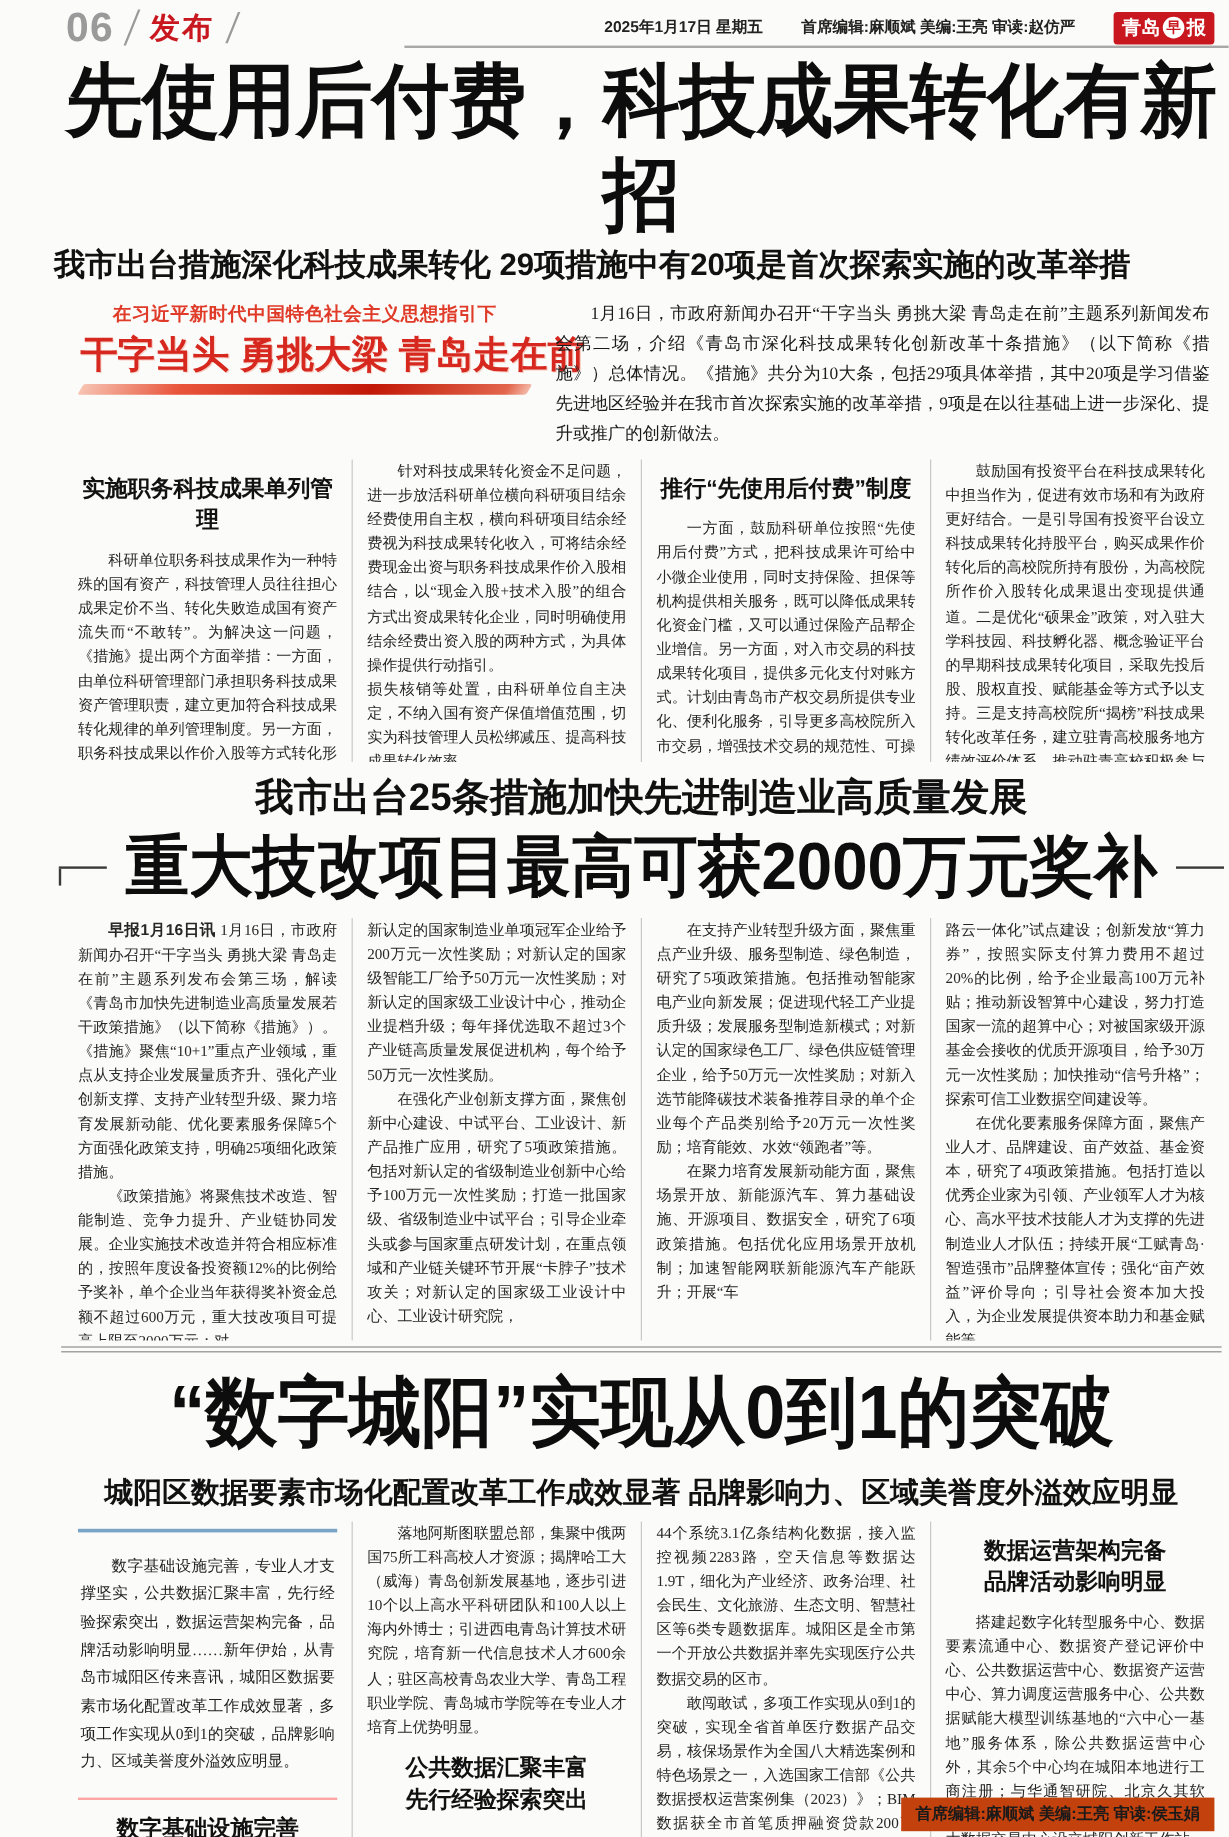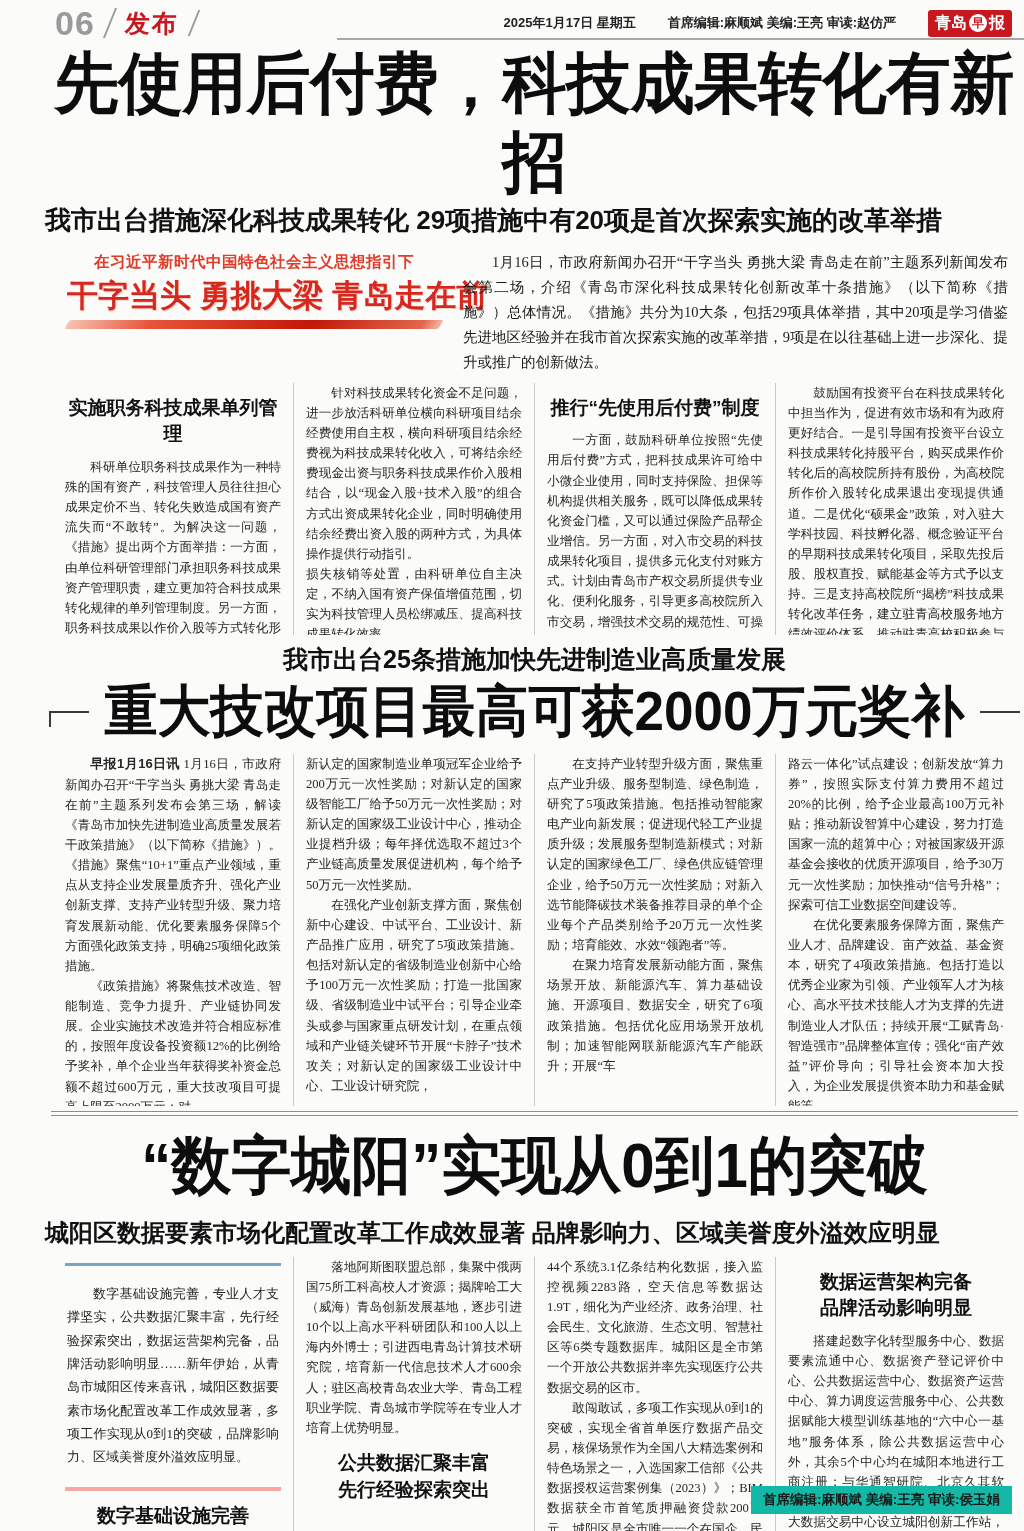--- a/index.html
+++ b/index.html
@@ -49,43 +49,43 @@
   .col { flex:1 1 0; padding:0 12px; overflow:hidden; border-left:1px solid #c9c9c5; }
   .col:first-child { border-left:none; }
   .col-head { font-family:"Liberation Sans","DejaVu Sans",sans-serif; font-size:19px;
               font-weight:700; text-align:center; margin:12px 0 9px; line-height:1.4; color:#111; }
   .bp { font-size:12.6px; line-height:1.6; text-align:justify; text-indent:2em;
         color:#262626; }
   .bp strong { font-family:"Liberation Sans","DejaVu Sans",sans-serif; font-size:13px; }
   .bp.ni { text-indent:0; }
   .byline { font-family:"Liberation Sans","DejaVu Sans",sans-serif; font-size:13px;
             font-weight:700; text-align:right; margin-top:5px; color:#111; }
-  .lede-box { border-top:3px solid #79a4c5; border-bottom:4px solid #fca5a5;
+  .lede-box { border-top:3px solid #79a4c5; border-bottom:2px solid #fca5a5;
               padding:16px 2px 18px; margin-top:6px; }
   .lede-box p { font-size:13px; line-height:1.8; text-align:justify; text-indent:2em; color:#222; }
   .a1-cols { height:252px; }
   
   .h2-kicker { text-align:center; font-family:"Liberation Sans","DejaVu Sans",sans-serif;
-               font-size:25px; font-weight:700; margin-top:8px; color:#111; }
+               font-size:32px; font-weight:700; margin-top:8px; color:#111; }
   .h2-row { display:flex; align-items:center; gap:16px; margin:0 4px; }
   .h2-rule { flex:1; height:2px; background:#3a3a3a; position:relative; }
   .h2-rule.left::after { content:""; position:absolute; left:0; top:2px; width:22px; height:14px;
                border-left:2px solid #3a3a3a; border-top:0; }
   .h2-main { font-family:"Liberation Sans","DejaVu Sans",sans-serif; font-size:53px;
              font-weight:900; color:#0d0d0d; white-space:nowrap; transform:scaleY(1.05); }
   .a2-cols { height:352px; margin-top:6px; }
   .sep-double { margin:5px 6px 0; height:5px; border-top:1px solid #8d8d8d; border-bottom:1px solid #8d8d8d; }
   
   .h3-main { text-align:center; font-family:"Liberation Sans","DejaVu Sans",sans-serif;
              font-size:60px; font-weight:900; color:#0d0d0d; margin-top:10px; transform:scaleY(1.05); }
-  .h3-deck { font-family:"Liberation Sans","DejaVu Sans",sans-serif;
+  .h3-deck { text-align:center; font-family:"Liberation Sans","DejaVu Sans",sans-serif;
              font-size:24px; font-weight:700; margin-top:10px; color:#111; }
   .a3-cols { height:404px; margin-top:8px; }
   
-  .foot-bar { position:absolute; right:12px; bottom:17px; background:#14b8a6;
+  .foot-bar { position:absolute; right:12px; bottom:5px; background:#c2410c;
               padding:5px 12px; font-family:"Liberation Sans","DejaVu Sans",sans-serif;
               font-size:13.5px; font-weight:700; color:#1a1a1a; }
 </style>
 </head>
 <body>
 
 <div class="page">
 
   <div class="hdr">
     <span class="pagenum">06</span>

